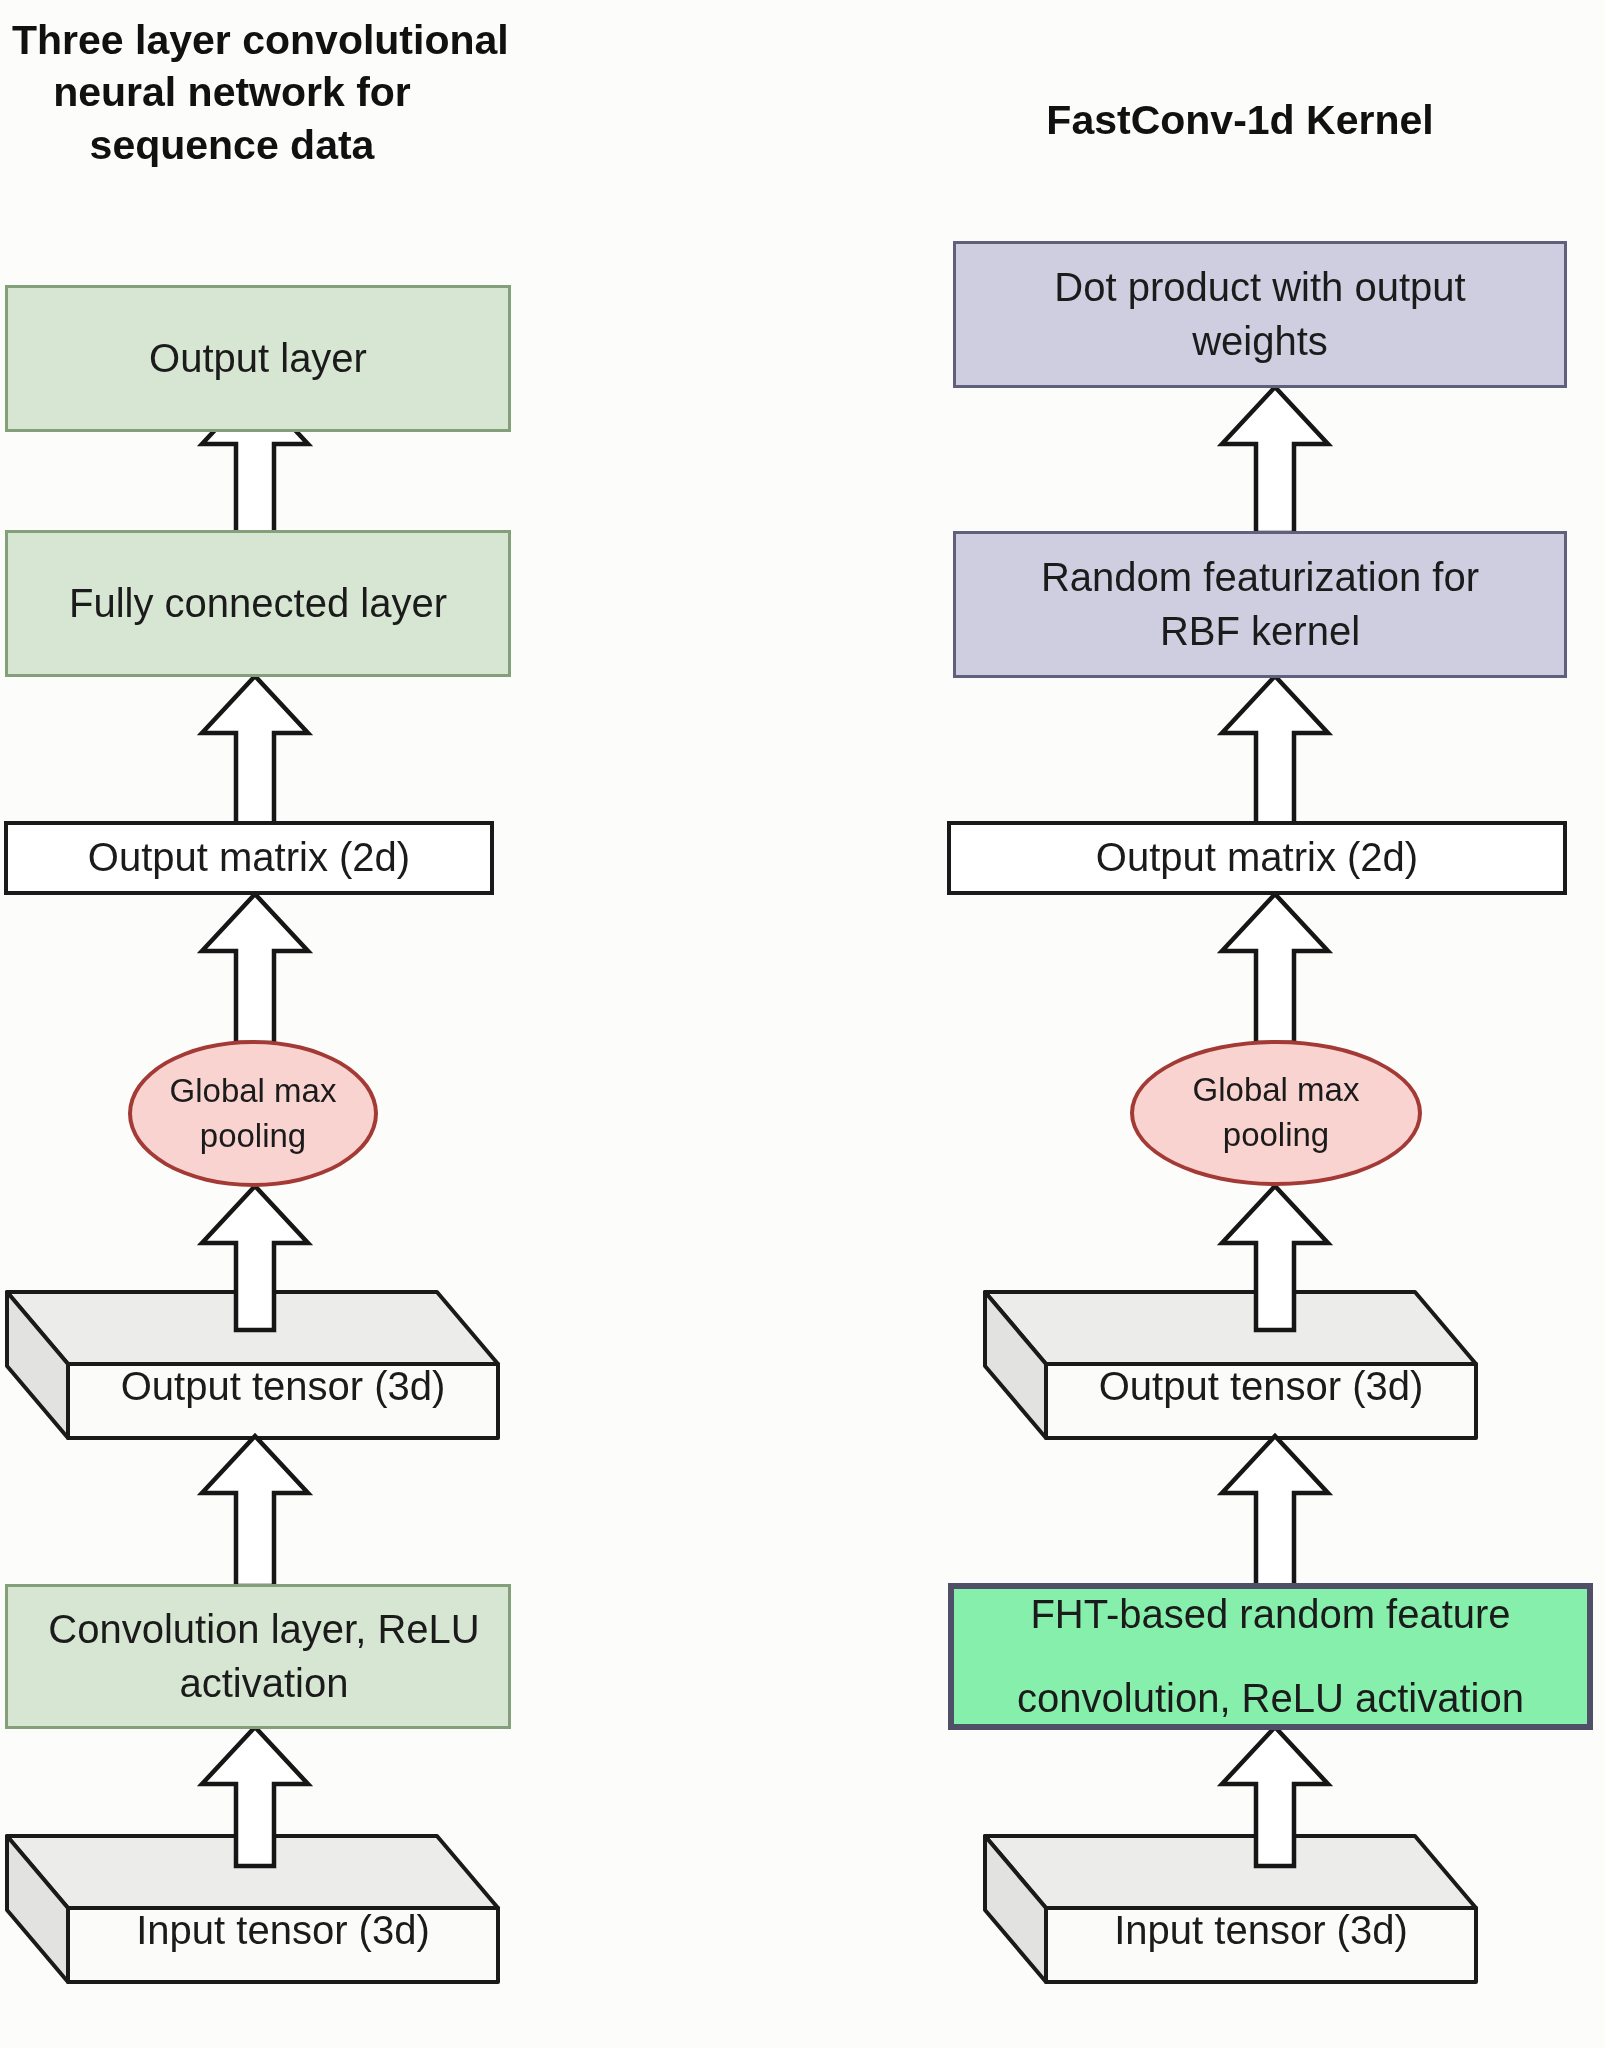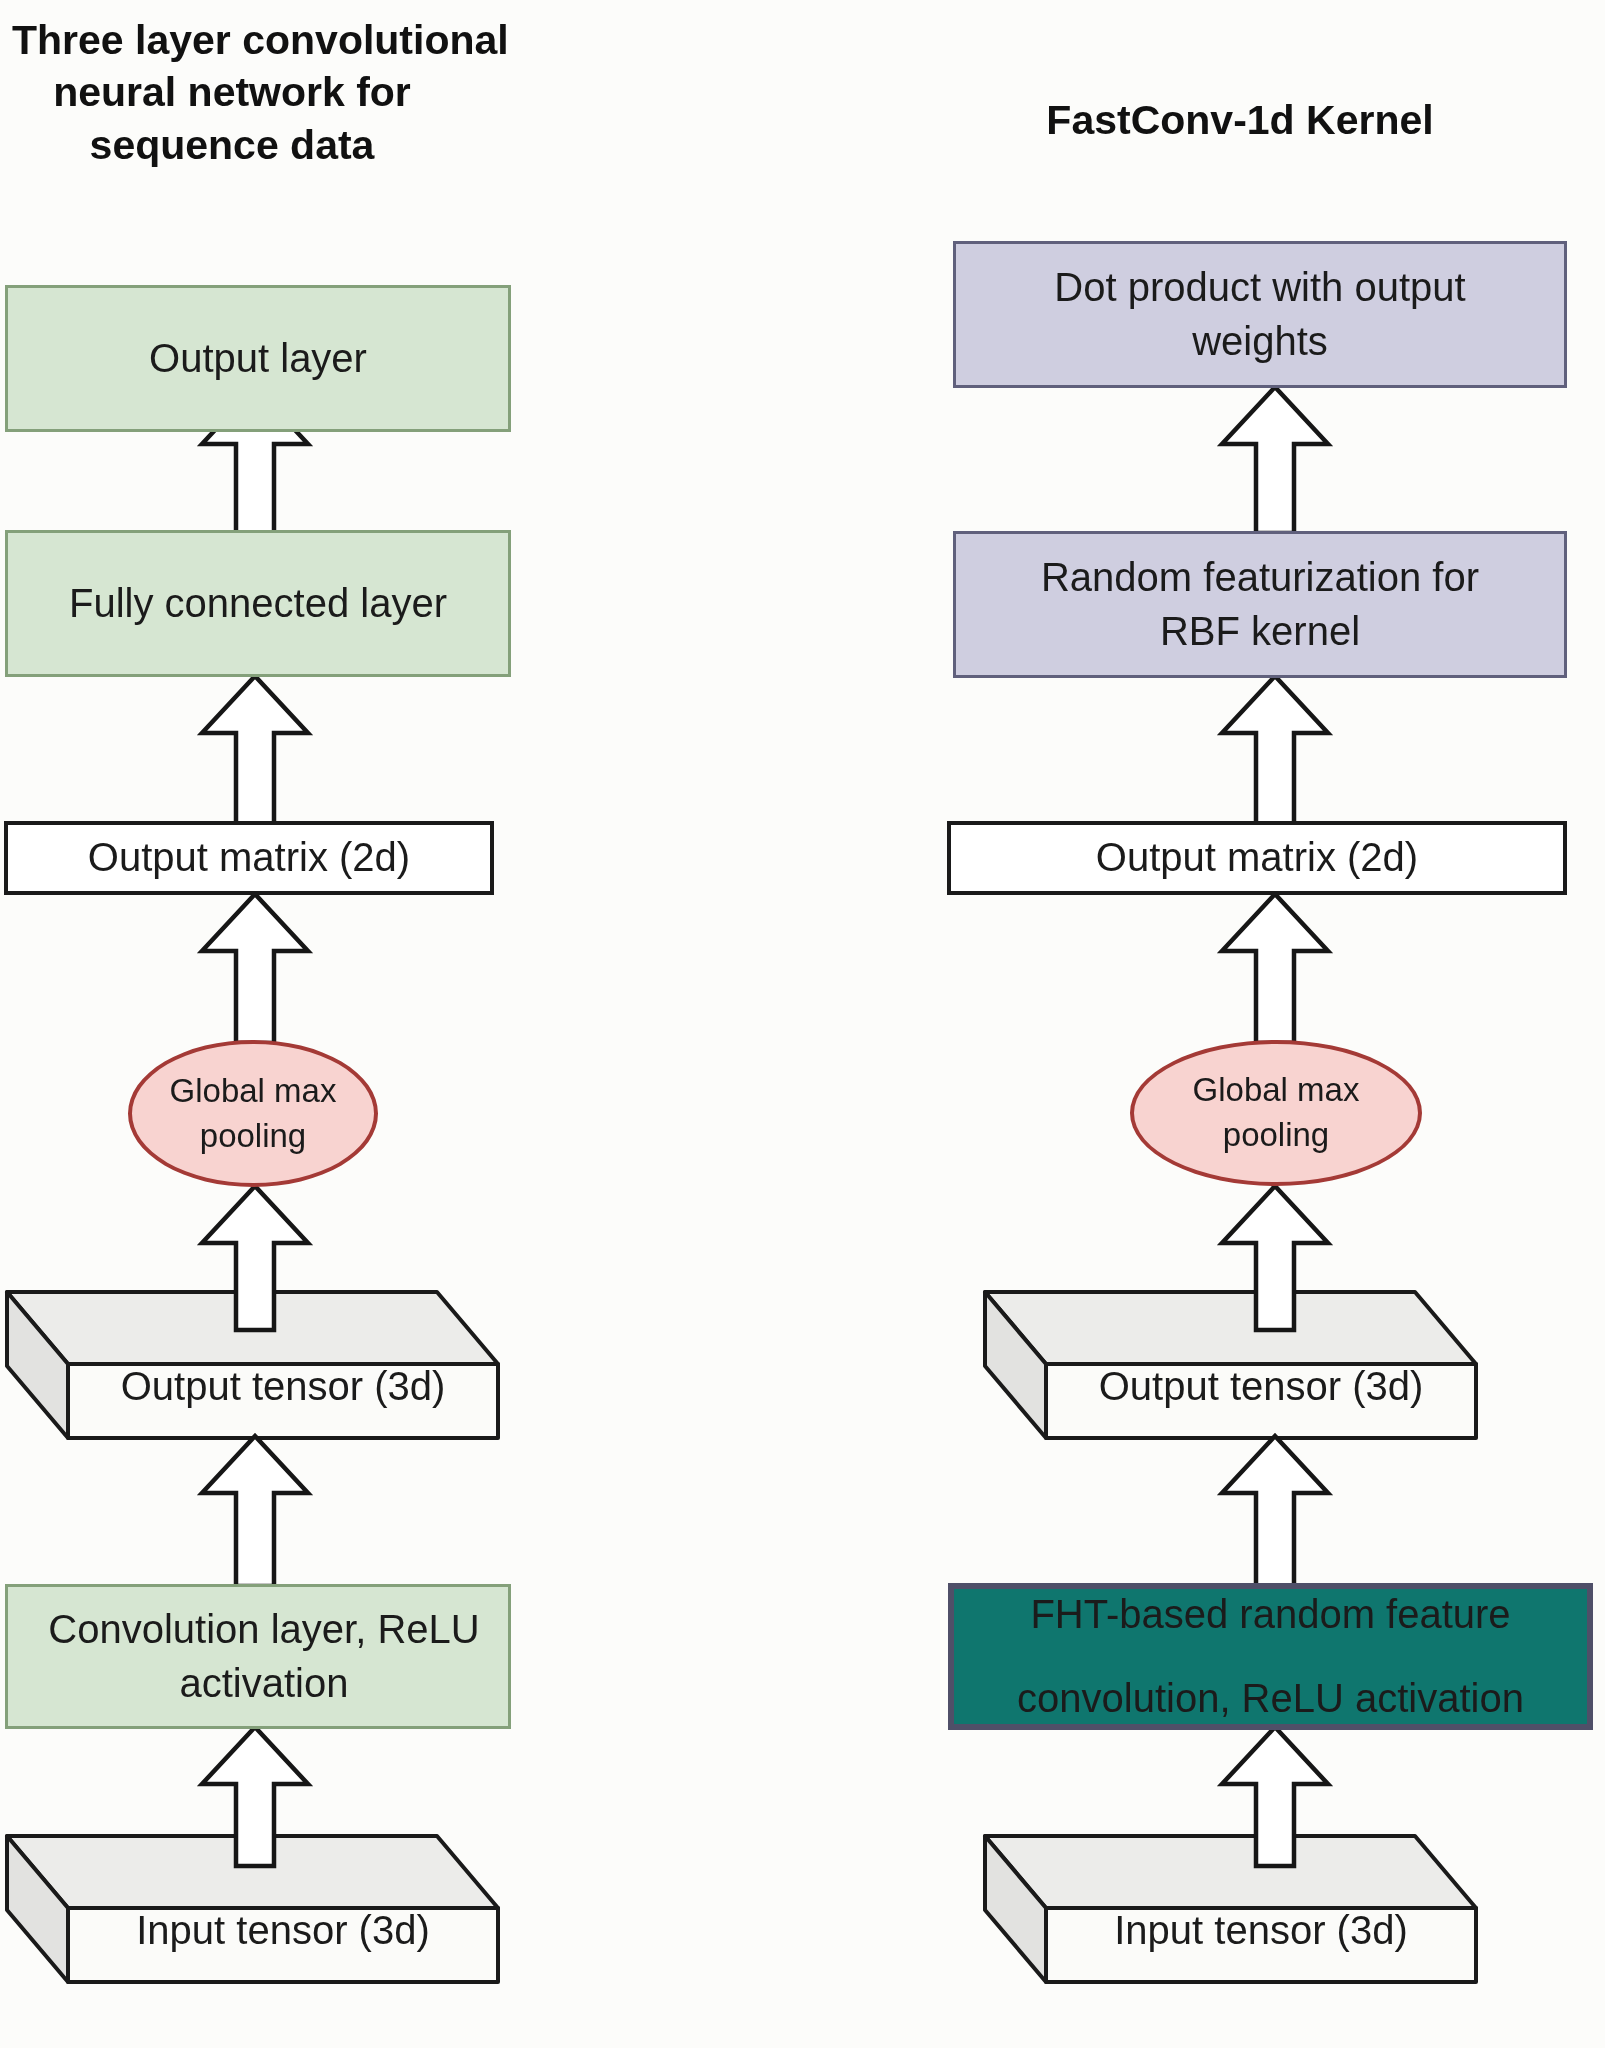--- a/index.html
+++ b/index.html
@@ -30,21 +30,21 @@
     justify-content:center;
     text-align:center;
     font-size:40px;
     line-height:1.33;
     color:#1b1b1b;
     white-space:nowrap;
   }
   .box span{display:block;}
   .green{background:#d6e6d2;border:3px solid #84a07a;}
   .purple{background:#cfcee0;border:3px solid #60607c;}
-  .purple-thick{background:#0f766e;border:6px solid #4f4f68;gap:31px;}
+  .purple-thick{background:#86efac;border:6px solid #4f4f68;gap:31px;}
   .white-box{background:#ffffff;border:4px solid #1a1a1a;}
   .ellipse{
     border-radius:50%;
     background:#f8d3d0;
     border:4px solid #a43a36;
     font-size:33px;
     line-height:1.35;
   }
   .tensor-label{
     position:absolute;

